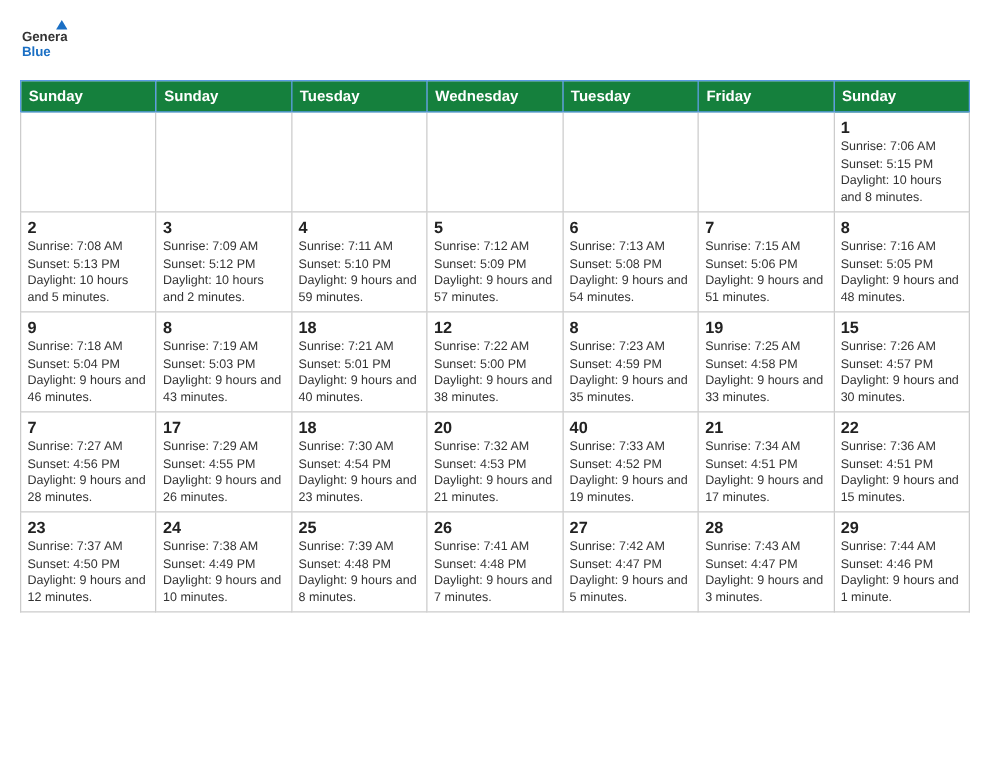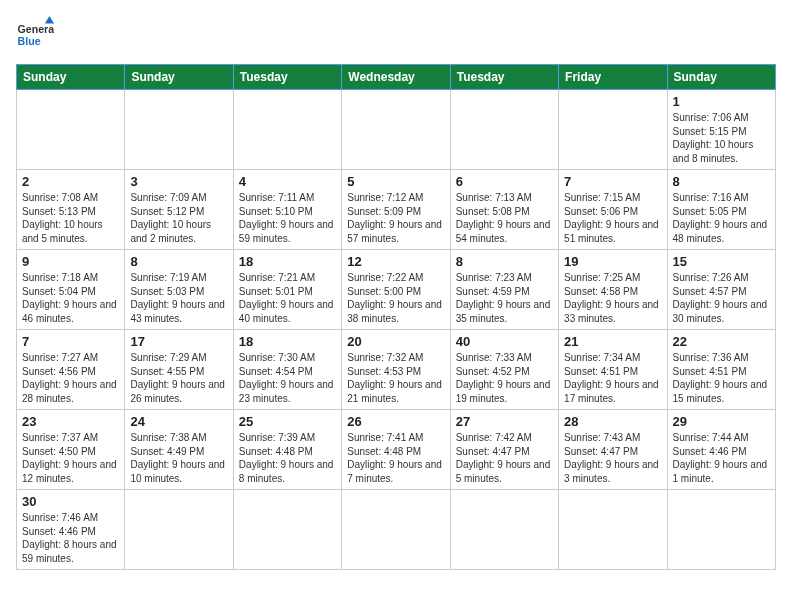--- a/index.html
+++ b/index.html
@@ -243,26 +243,14 @@
         </td>
         <td>
           <span class="day-number">28</span>
           <div class="day-info">Sunrise: 7:43 AM<br>Sunset: 4:47 PM<br>Daylight: 9 hours and 3 minutes.</div>
         </td>
         <td>
           <span class="day-number">29</span>
           <div class="day-info">Sunrise: 7:44 AM<br>Sunset: 4:46 PM<br>Daylight: 9 hours and 1 minute.</div>
         </td>
       </tr>
-      <tr class="week-row">
-        <td>
-          <span class="day-number">30</span>
-          <div class="day-info">Sunrise: 7:46 AM<br>Sunset: 4:46 PM<br>Daylight: 8 hours and 59 minutes.</div>
-        </td>
-        <td class="empty-cell"></td>
-        <td class="empty-cell"></td>
-        <td class="empty-cell"></td>
-        <td class="empty-cell"></td>
-        <td class="empty-cell"></td>
-        <td class="empty-cell"></td>
-      </tr>
     </tbody>
 </table>
 
 </body></html>

